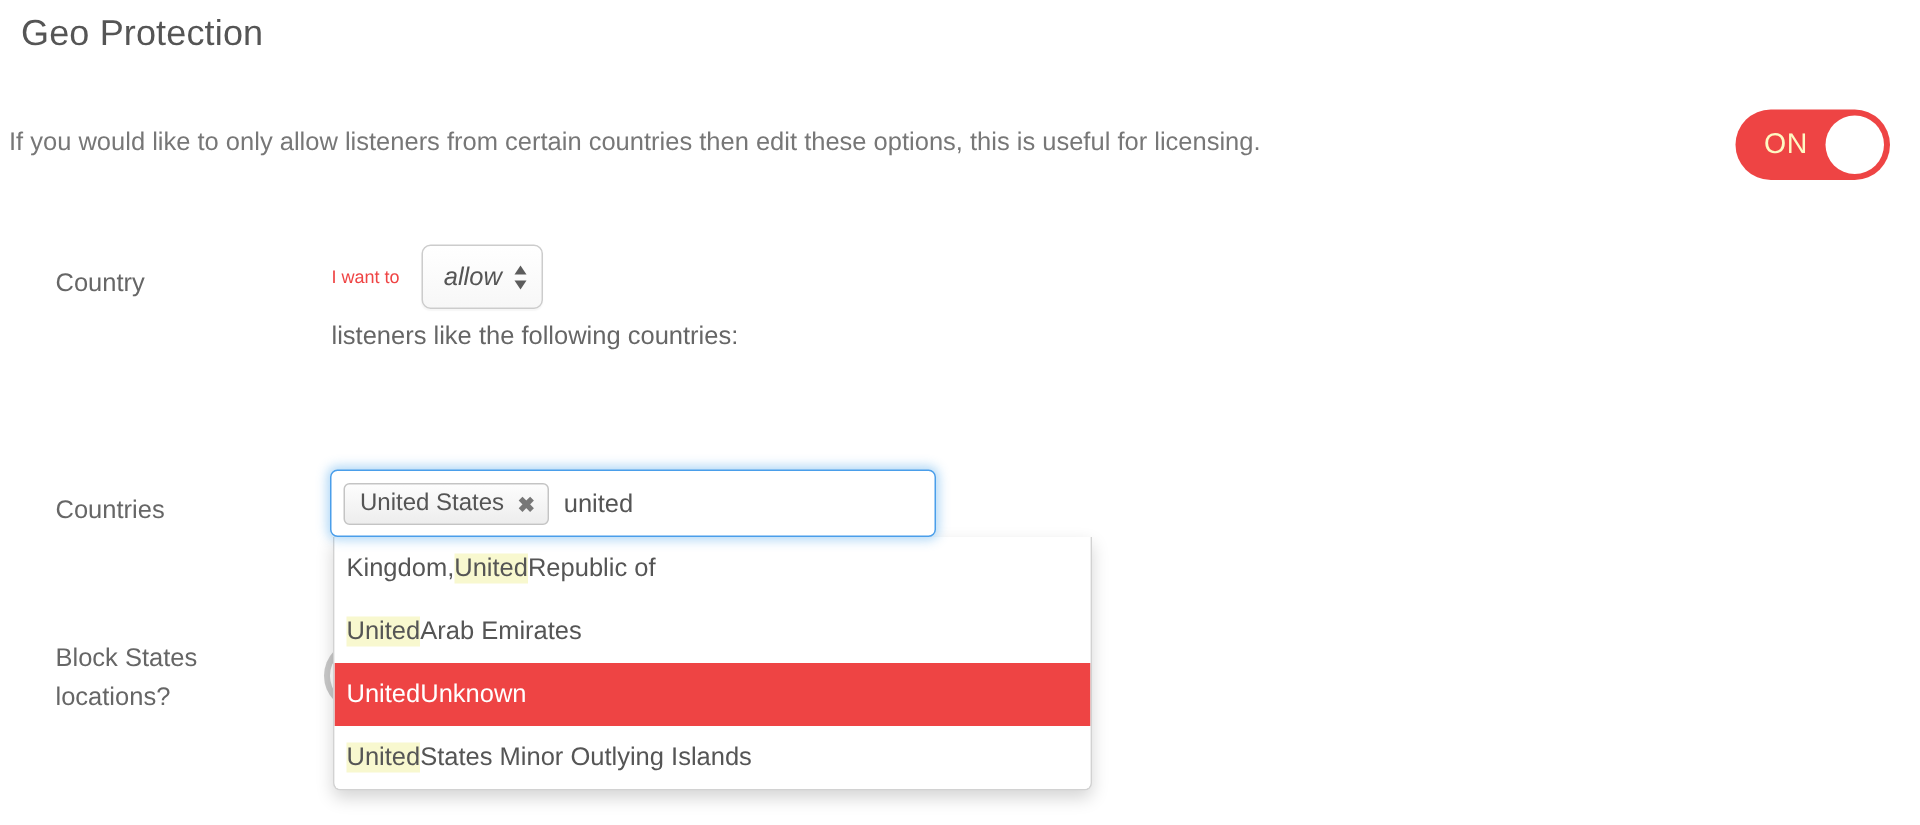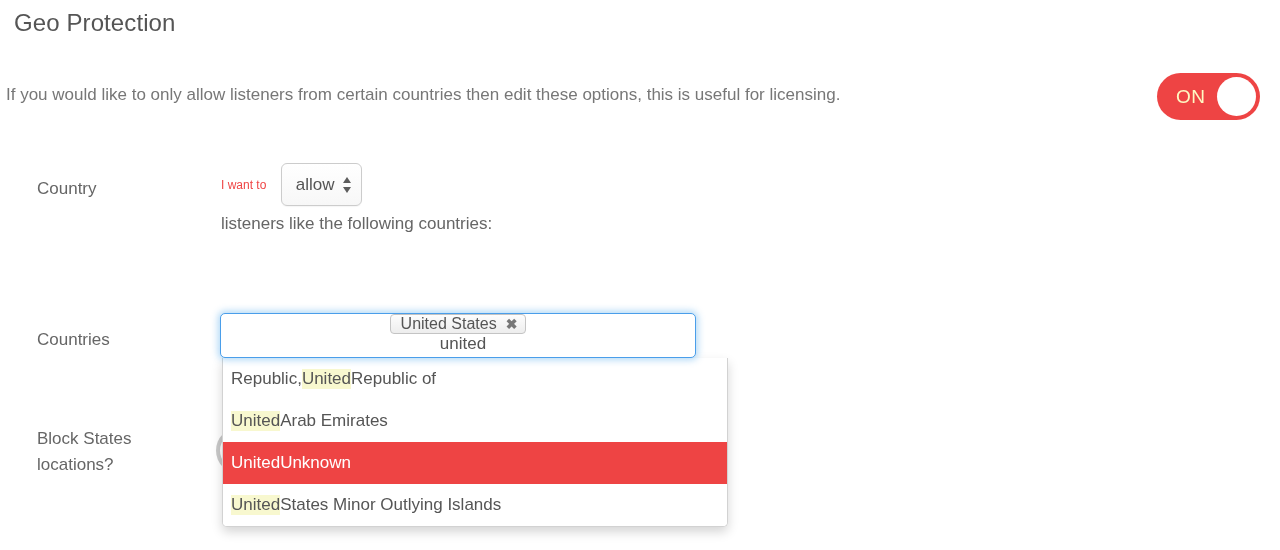--- a/index.html
+++ b/index.html
@@ -123,20 +123,21 @@
   .inline-text {
     font-size: 12px;
     color: #ef4444;
     vertical-align: middle;
   }
   .sel-wrap {
     display: inline-block;
     vertical-align: middle;
     margin-left: 10px;
     position: relative;
+    font-style: italic;
   }
   .sel-box {
     display: inline-flex;
     align-items: center;
     height: 43px;
     padding: 0 26px 0 14px;
     border: 1px solid #cccccc;
     border-radius: 6px;
     background: linear-gradient(#ffffff, #f7f7f7);
     font-size: 17px;
@@ -170,32 +171,31 @@
     font-size: 17px;
     color: #666666;
     white-space: nowrap;
   }
 
   
   .tag-input {
     position: absolute;
     left: 220px;
     top: 313px;
-    width: 476px;
+    width: 404px;
     height: 45px;
     background: #ffffff;
     border: 1px solid #4a9eea;
     border-radius: 5px;
     box-shadow: 0 0 7px 2px rgba(82,168,236,0.45);
     z-index: 3;
     display: flex;
     align-items: center;
     padding: 0 8px;
     cursor: text;
-    flex-direction: column;
   }
   .chip {
     display: inline-flex;
     align-items: center;
     height: 28px;
     padding: 0 8px 0 10px;
     border: 1px solid #c4c4c4;
     border-radius: 4px;
     background: linear-gradient(#fdfdfd, #ededed);
     font-size: 16px;
@@ -300,21 +300,21 @@
     <span class="chip">
       <span>United States</span>
       <span class="chip-x">✖</span>
     </span>
     <span class="typed">united</span>
     <span class="caret"></span>
   </div>
 
   <div class="dropdown">
     <div class="dd-item">
-      <span>Republic, </span>
+      <span>Kingdom, </span>
         <span class="hl">United</span>
         <span> Republic of</span>
     </div>
     <div class="dd-item">
       <span></span>
         <span class="hl">United</span>
         <span> Arab Emirates</span>
     </div>
     <div class="dd-item active">
       <span></span>

